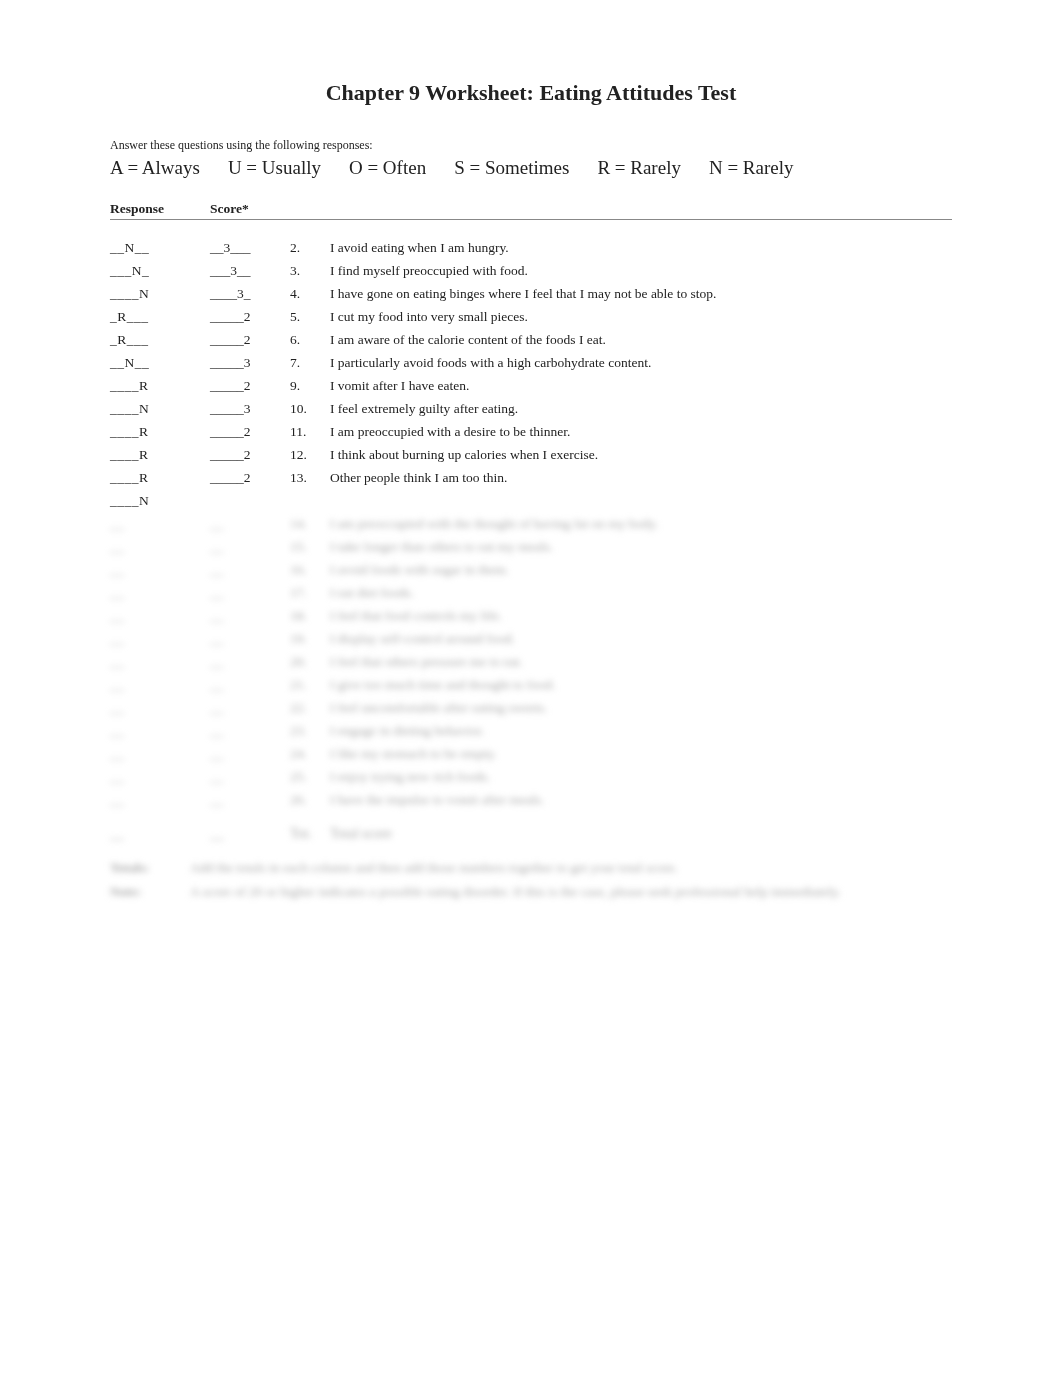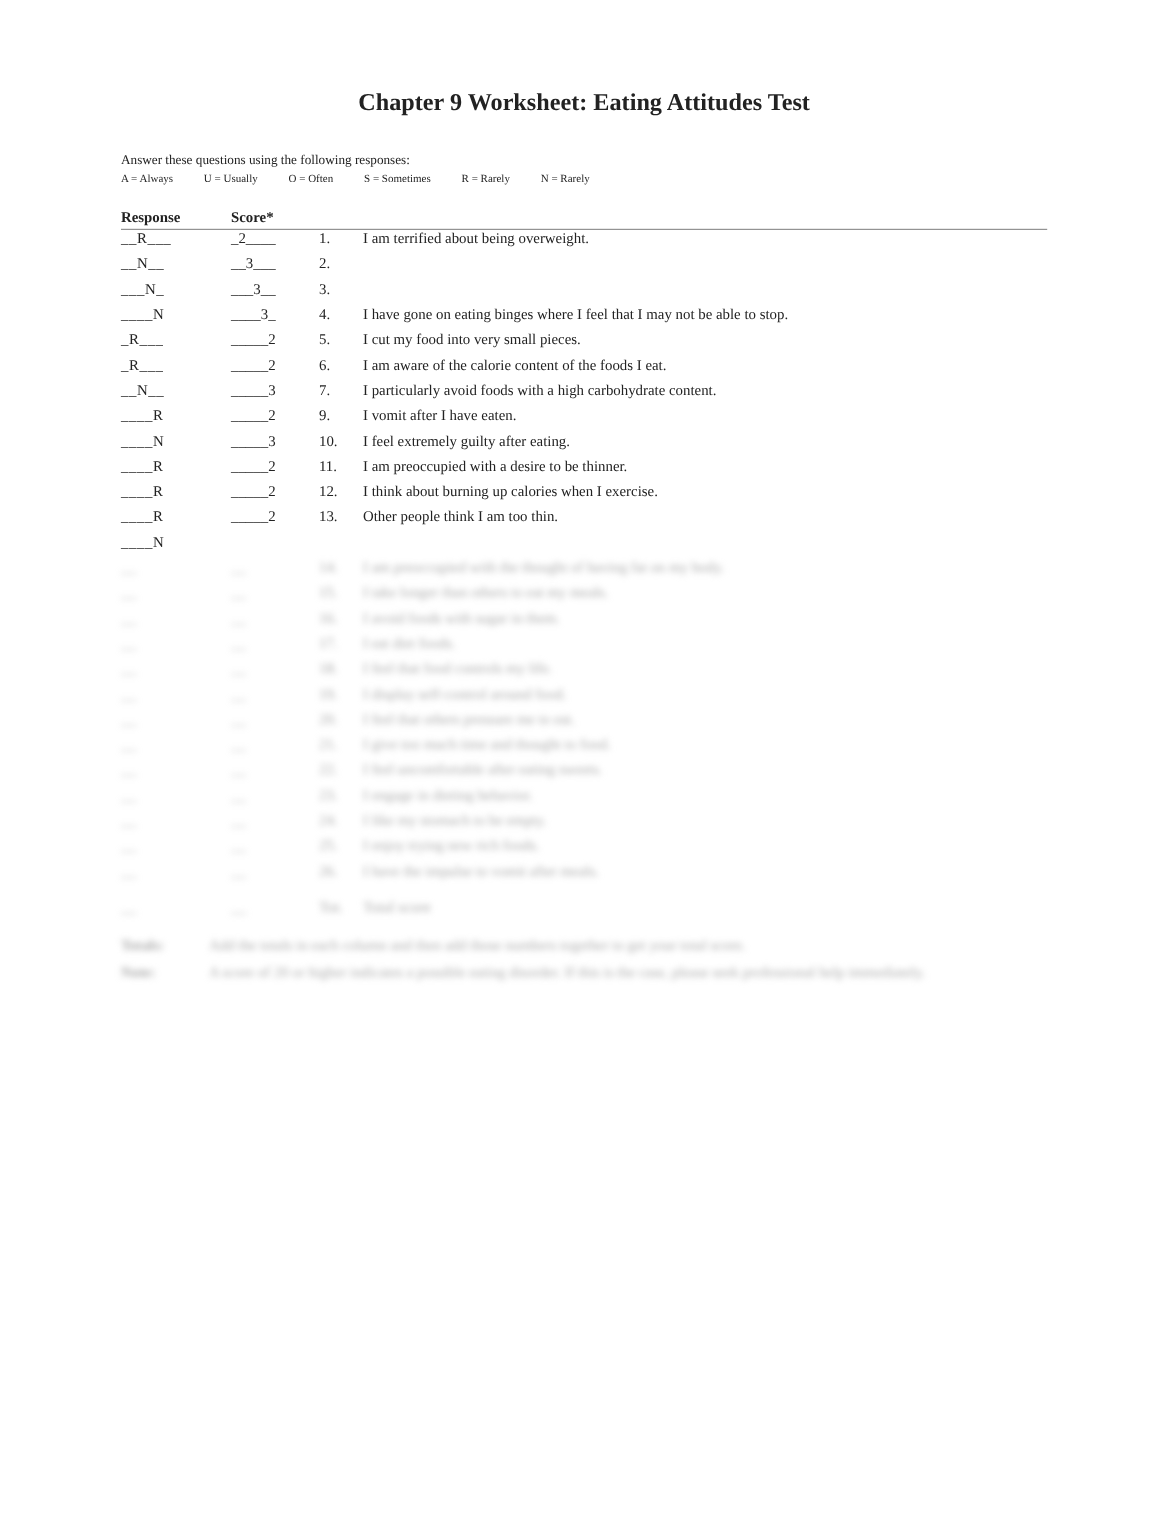--- a/index.html
+++ b/index.html
@@ -22,30 +22,30 @@
       font-weight: bold;
       margin-bottom: 32px;
     }
     .instructions {
       font-size: 12px;
       margin-bottom: 4px;
     }
     .legend {
       display: flex;
       gap: 28px;
-      font-size: 10px;
+      font-size: 19px;
       margin-bottom: 22px;
     }
     .table-header {
       display: flex;
       font-size: 13.5px;
       font-weight: bold;
       border-bottom: 1px solid #888;
       padding-bottom: 2px;
-      margin-bottom: 0;
+      margin-bottom: 20px;
       justify-content: center;
     }
     .col-response { width: 100px; }
     .col-score { width: 80px; }
     .col-num { width: 40px; }
     .col-text { flex: 1; }
     .row {
       display: flex;
       align-items: baseline;
       min-height: 22px;
@@ -115,34 +115,30 @@
 
   <div class="table-header">
     <div class="col-response">Response</div>
     <div class="col-score">Score*</div>
     <div class="col-num"></div>
     <div class="col-text"></div>
   </div>
 
   <div id="visible-rows">
       <div class="row">
-    <div class="col-response">__R___</div>
-    <div class="col-score">_2____</div>
-    <div class="col-num">1.</div>
-    <div class="col-text">I am terrified about being overweight.</div>
-  </div>
-      <div class="row">
     <div class="col-response">__N__</div>
     <div class="col-score">__3___</div>
     <div class="col-num">2.</div>
+    <div class="col-text">I avoid eating when I am hungry.</div>
   </div>
       <div class="row">
     <div class="col-response">___N_</div>
     <div class="col-score">___3__</div>
     <div class="col-num">3.</div>
+    <div class="col-text">I find myself preoccupied with food.</div>
   </div>
       <div class="row">
     <div class="col-response">____N</div>
     <div class="col-score">____3_</div>
     <div class="col-num">4.</div>
     <div class="col-text">I have gone on eating binges where I feel that I may not be able to stop.</div>
   </div>
       <div class="row">
     <div class="col-response">_R___</div>
     <div class="col-score">_____2</div>

